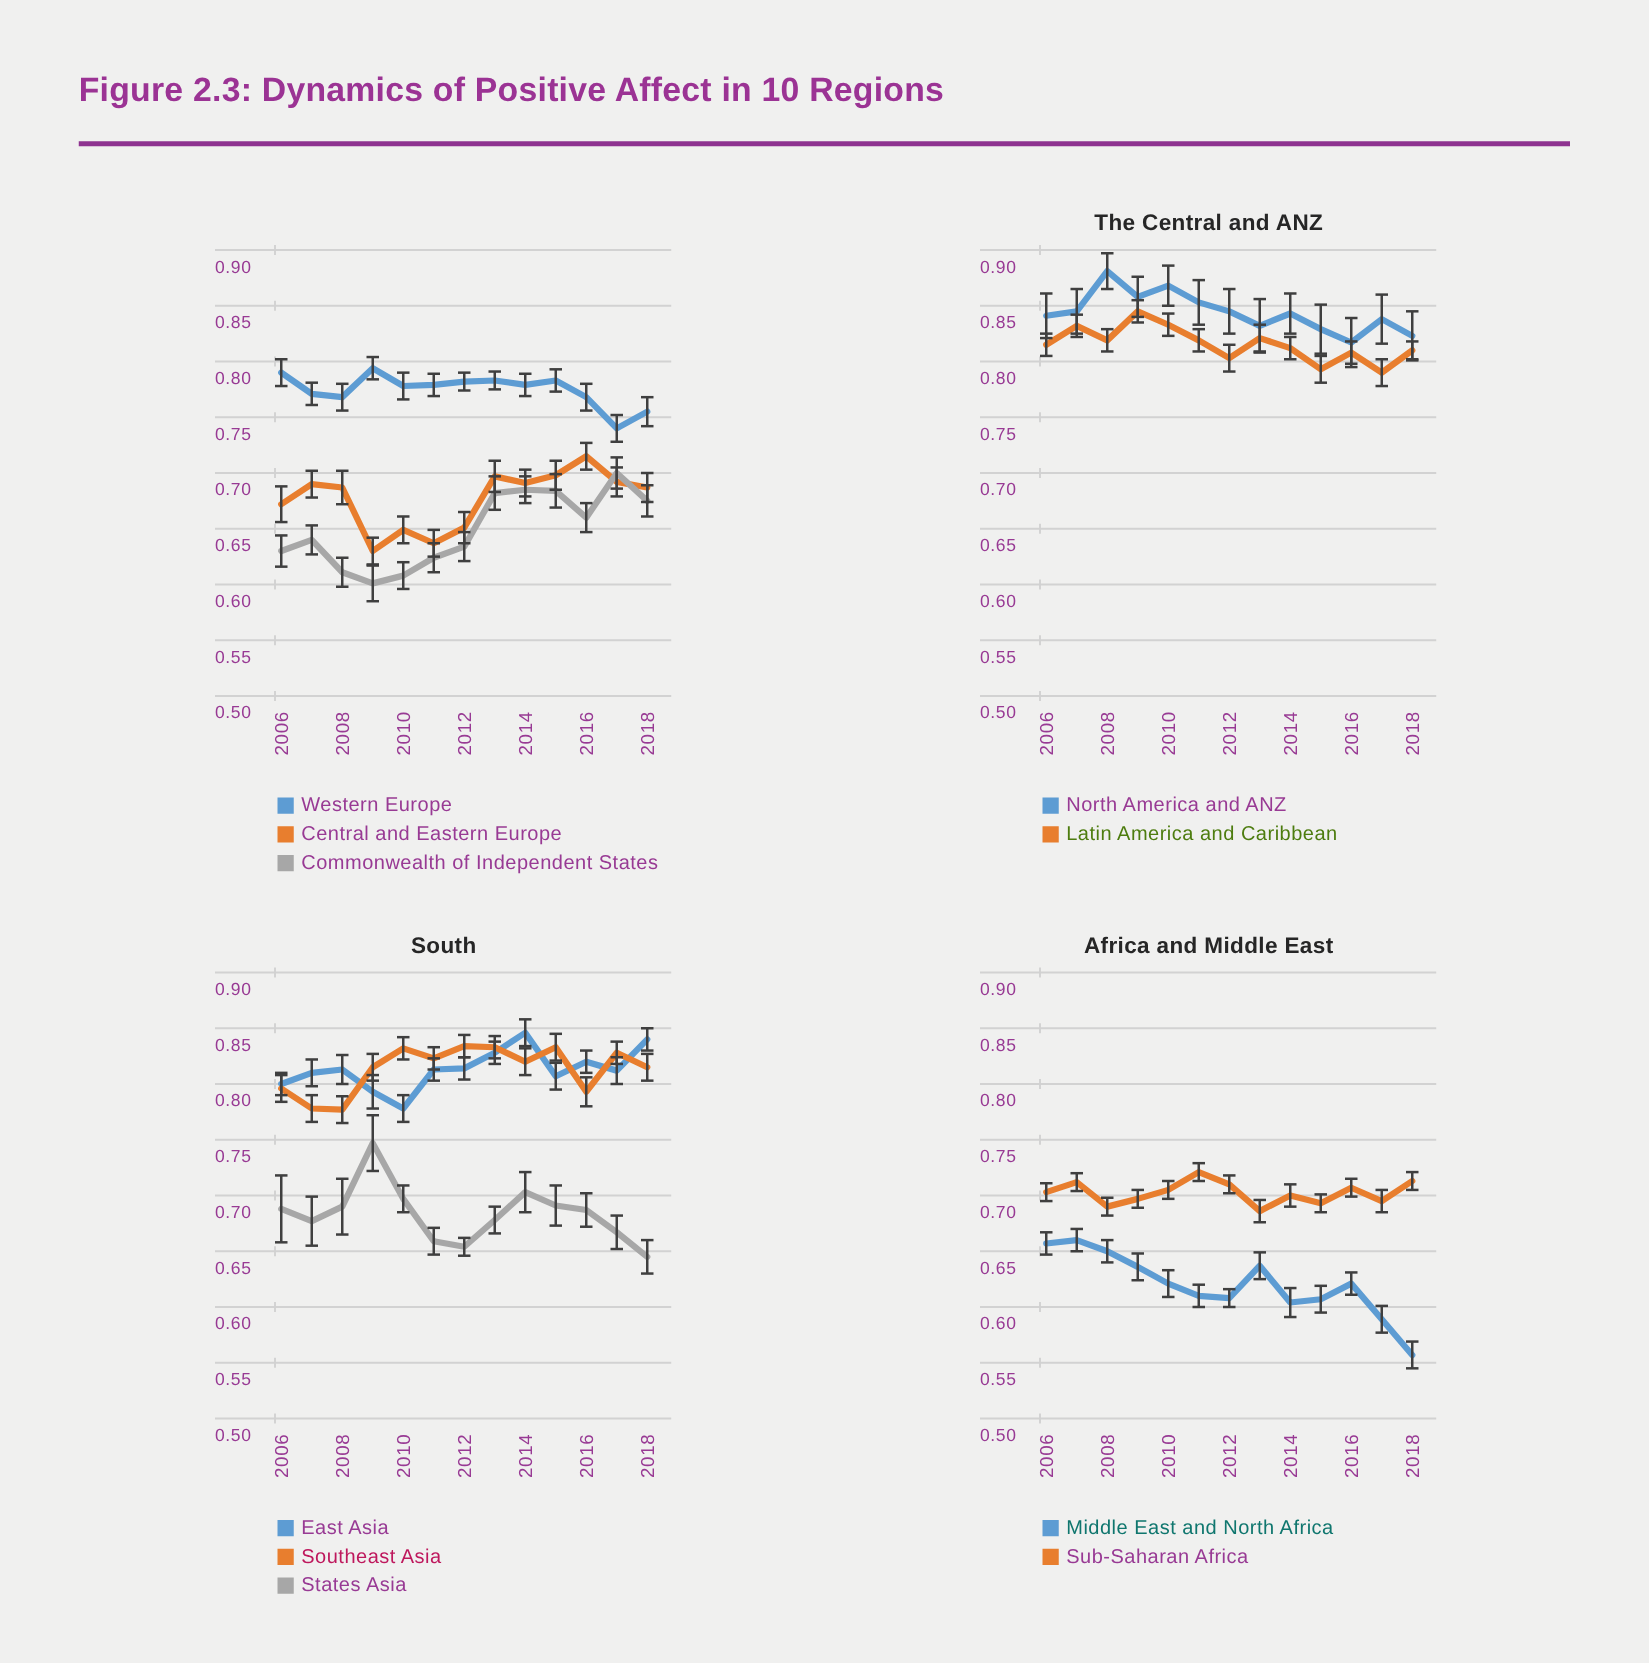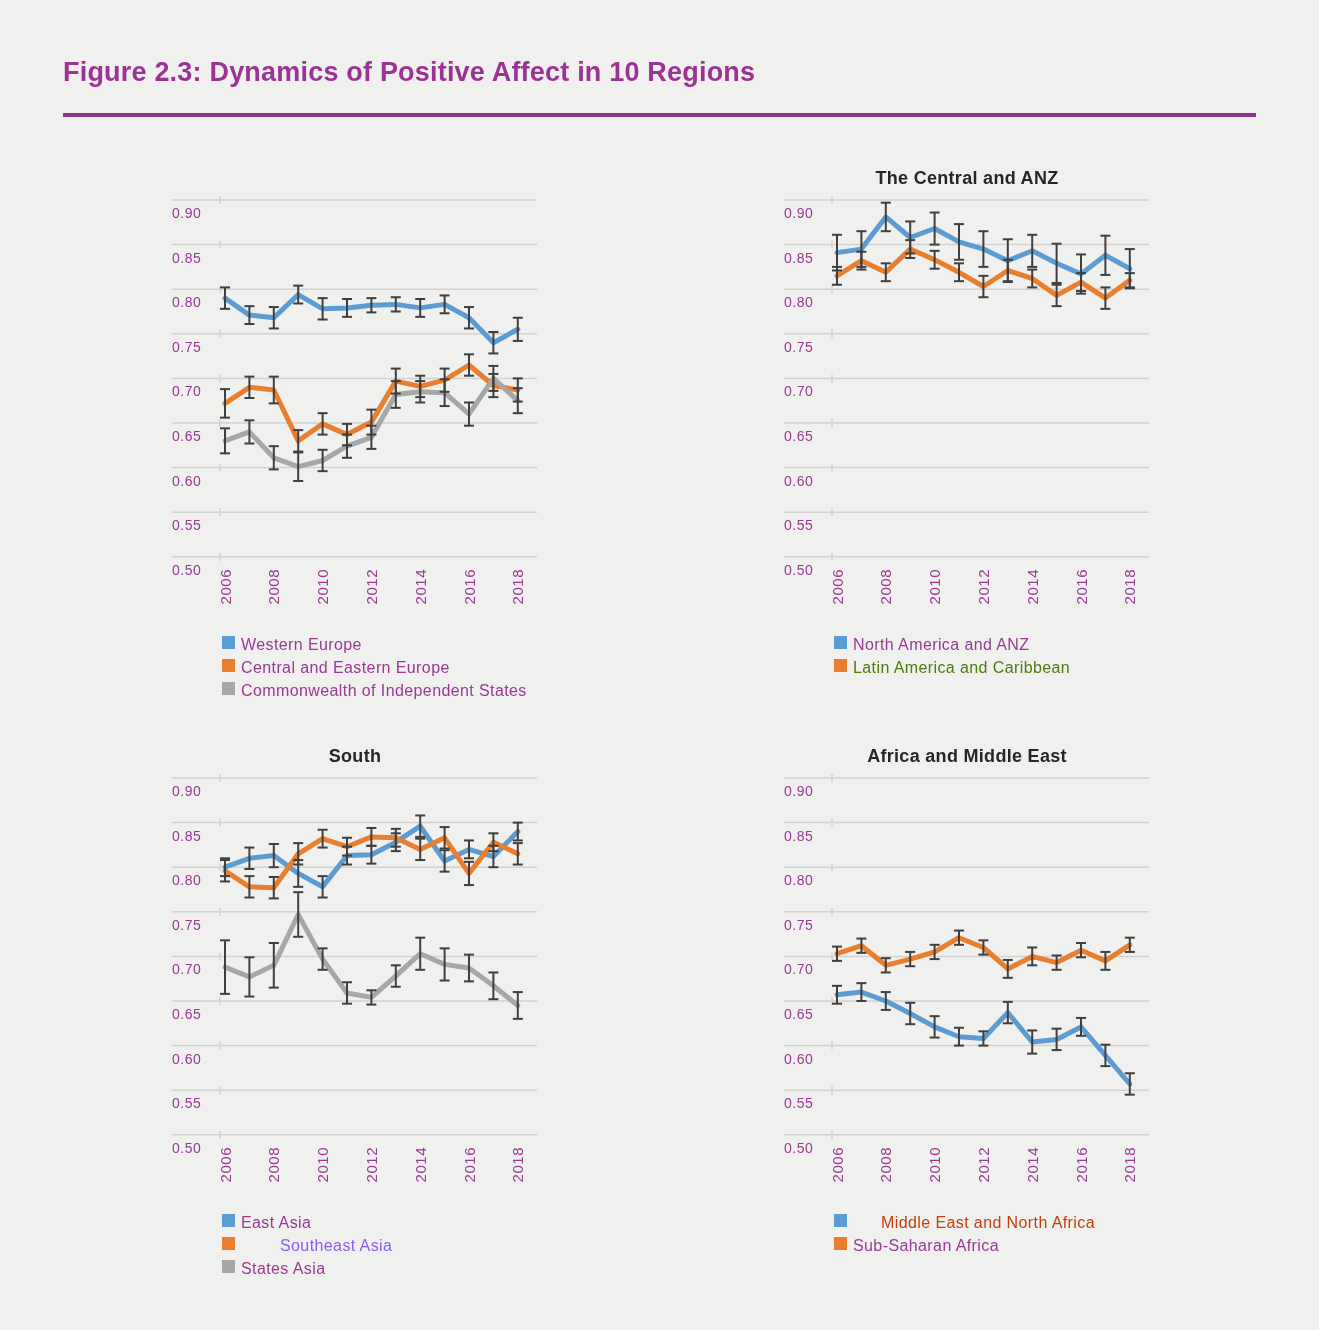--- a/index.html
+++ b/index.html
@@ -27,21 +27,21 @@
     margin:0;position:absolute;top:0;left:0;width:390px;
     text-align:center;font-size:18px;font-weight:bold;color:#262626;
     letter-spacing:0.3px;
   }
   .chart svg{position:absolute;left:0;top:22px;}
   .legend{
     list-style:none;margin:0;padding:0;
     position:absolute;left:62px;top:468px;
     display:flex;flex-direction:column;gap:6px;
   }
-  .legend li{display:flex;align-items:flex-start;height:17px;}
+  .legend li{display:flex;align-items:center;height:17px;}
   .legend .swatch{width:13px;height:13px;display:inline-block;margin-right:6px;flex:none;}
   .legend .lbl{font-size:16px;letter-spacing:0.4px;white-space:nowrap;}
   text{font-family:"Liberation Sans", sans-serif;}
 </style>
 </head>
 <body style="background: rgb(240, 240, 239);">
 
 <h1 class="figure-title" style="color: rgb(155, 51, 148);">Figure 2.3: Dynamics of Positive Affect in 10 Regions</h1>
 <div class="title-rule" style="background: rgb(142, 51, 144);"></div>
 
@@ -506,21 +506,21 @@
       <line x1="352.79999999999995" y1="224.08" x2="362.79999999999995" y2="224.08" stroke="#3f3f3f" stroke-width="2"></line>
       <line x1="352.79999999999995" y1="250.84000000000003" x2="362.79999999999995" y2="250.84000000000003" stroke="#3f3f3f" stroke-width="2"></line>
     </svg>
   <ul class="legend">
       <li>
         <span class="swatch" style="background: rgb(93, 156, 211);"></span>
         <span class="lbl" style="color: rgb(152, 58, 148);">East Asia</span>
       </li>
       <li>
         <span class="swatch" style="background: rgb(232, 126, 46);"></span>
-        <span class="lbl" style="color: #8b5cf6; margin-left: 39px;">Southeast Asia</span>
+        <span class="lbl" style="color: #be185d;">Southeast Asia</span>
       </li>
       <li>
         <span class="swatch" style="background: rgb(167, 167, 167);"></span>
         <span class="lbl" style="color: rgb(152, 58, 148);">States Asia</span>
       </li>
     </ul>
 </section>
 
 <section class="chart" id="chart-3">
   <h2 style="color: rgb(38, 38, 38);">Africa and Middle East</h2>
@@ -636,20 +636,20 @@
       <line x1="333.4" y1="183.94000000000005" x2="333.4" y2="201.7800000000001" stroke="#3f3f3f" stroke-width="2"></line>
       <line x1="328.4" y1="183.94000000000005" x2="338.4" y2="183.94000000000005" stroke="#3f3f3f" stroke-width="2"></line>
       <line x1="328.4" y1="201.7800000000001" x2="338.4" y2="201.7800000000001" stroke="#3f3f3f" stroke-width="2"></line>
       <line x1="357.79999999999995" y1="169.66800000000003" x2="357.79999999999995" y2="183.94000000000005" stroke="#3f3f3f" stroke-width="2"></line>
       <line x1="352.79999999999995" y1="169.66800000000003" x2="362.79999999999995" y2="169.66800000000003" stroke="#3f3f3f" stroke-width="2"></line>
       <line x1="352.79999999999995" y1="183.94000000000005" x2="362.79999999999995" y2="183.94000000000005" stroke="#3f3f3f" stroke-width="2"></line>
     </svg>
   <ul class="legend">
       <li>
         <span class="swatch" style="background: rgb(93, 156, 211);"></span>
-        <span class="lbl" style="color: #c2410c; margin-left: 28px;">Middle East and North Africa</span>
+        <span class="lbl" style="color: #0f766e;">Middle East and North Africa</span>
       </li>
       <li>
         <span class="swatch" style="background: rgb(232, 126, 46);"></span>
         <span class="lbl" style="color: rgb(152, 58, 148);">Sub-Saharan Africa</span>
       </li>
     </ul>
 </section>
 
 </body></html>

